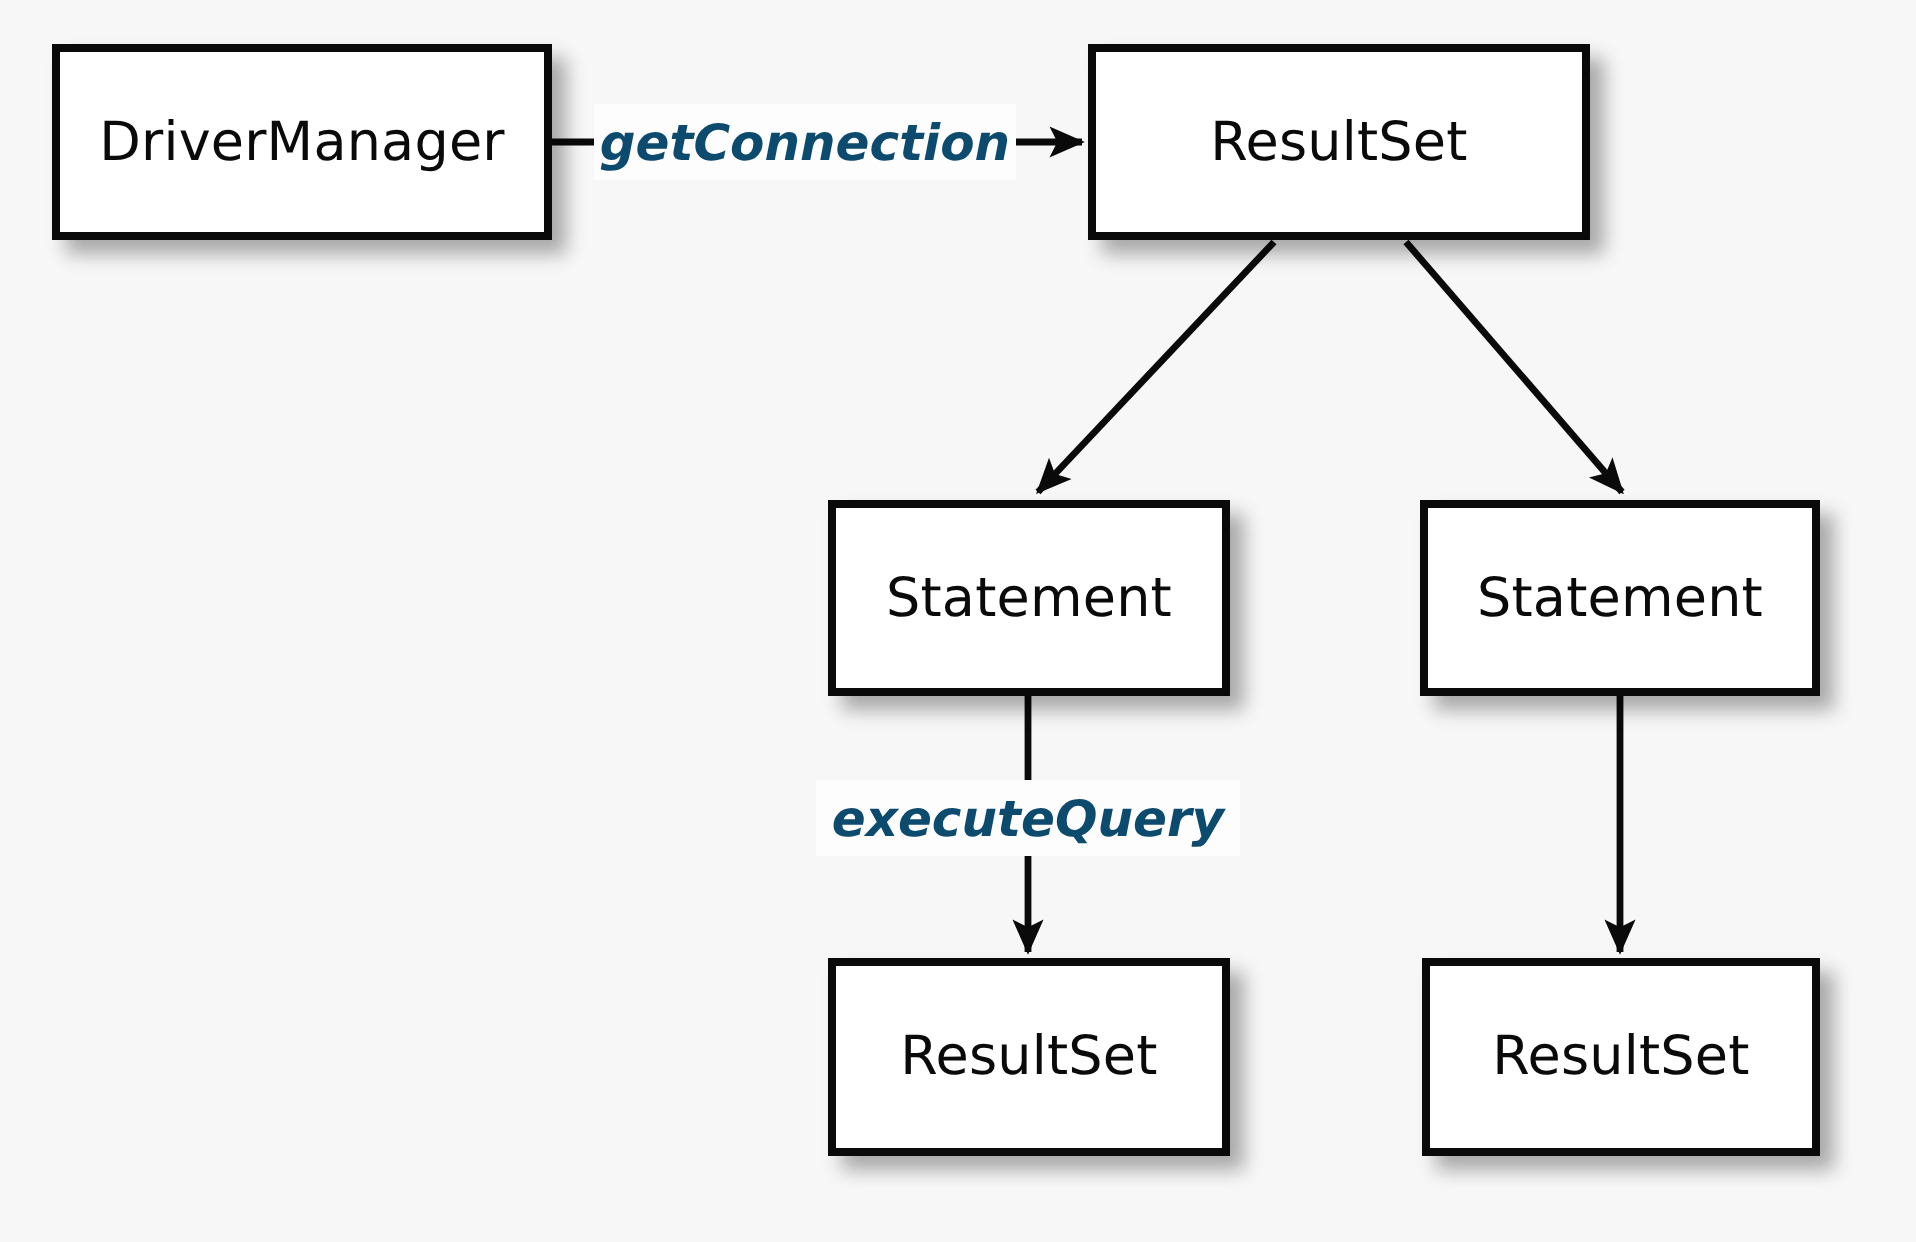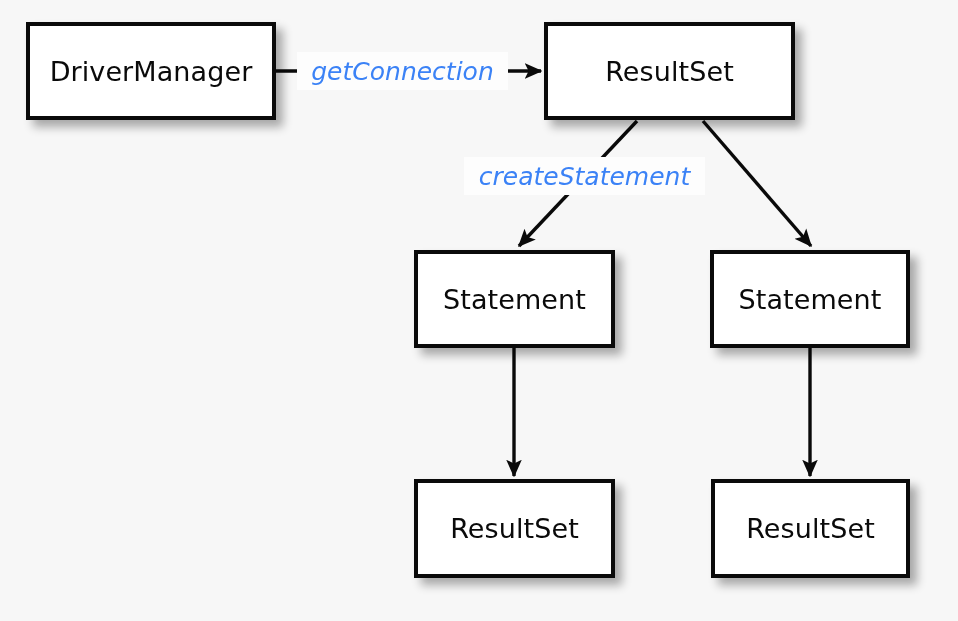--- a/index.html
+++ b/index.html
@@ -50,24 +50,24 @@
     color: #0a0a0a;
     letter-spacing: 0.1px;
     white-space: nowrap;
     line-height: 1;
   }
   
   .edge-label {
     position: absolute;
     z-index: 3;
     background: #fdfdfd;
-    color: #3b82f6;
+    color: #0c4a6e;
     font-family: "DejaVu Sans", "Liberation Sans", sans-serif;
     font-style: italic;
-    font-weight: 400;
+    font-weight: 700;
     font-size: 25px;
     line-height: 1;
     white-space: nowrap;
     display: flex;
     align-items: center;
     justify-content: center;
     padding: 0;
   }
 </style>
 </head>
@@ -112,16 +112,16 @@
   <div class="node-box" style="left:414px; top:479px; width:201px; height:99px;">
     <span class="node-label">ResultSet</span>
   </div>
 
   <div class="node-box" style="left:711px; top:479px; width:199px; height:99px;">
     <span class="node-label">ResultSet</span>
   </div>
 
   <div class="edge-label" style="left:297px; top:52px; width:211px; height:38px;">getConnection</div>
 
-  <div class="edge-label" style="left:464px; top:157px; width:241px; height:38px;">createStatement</div>
 
+  <div class="edge-label" style="left:408px; top:390px; width:212px; height:38px;">executeQuery</div>
 
 </div>
 
 </body></html>

